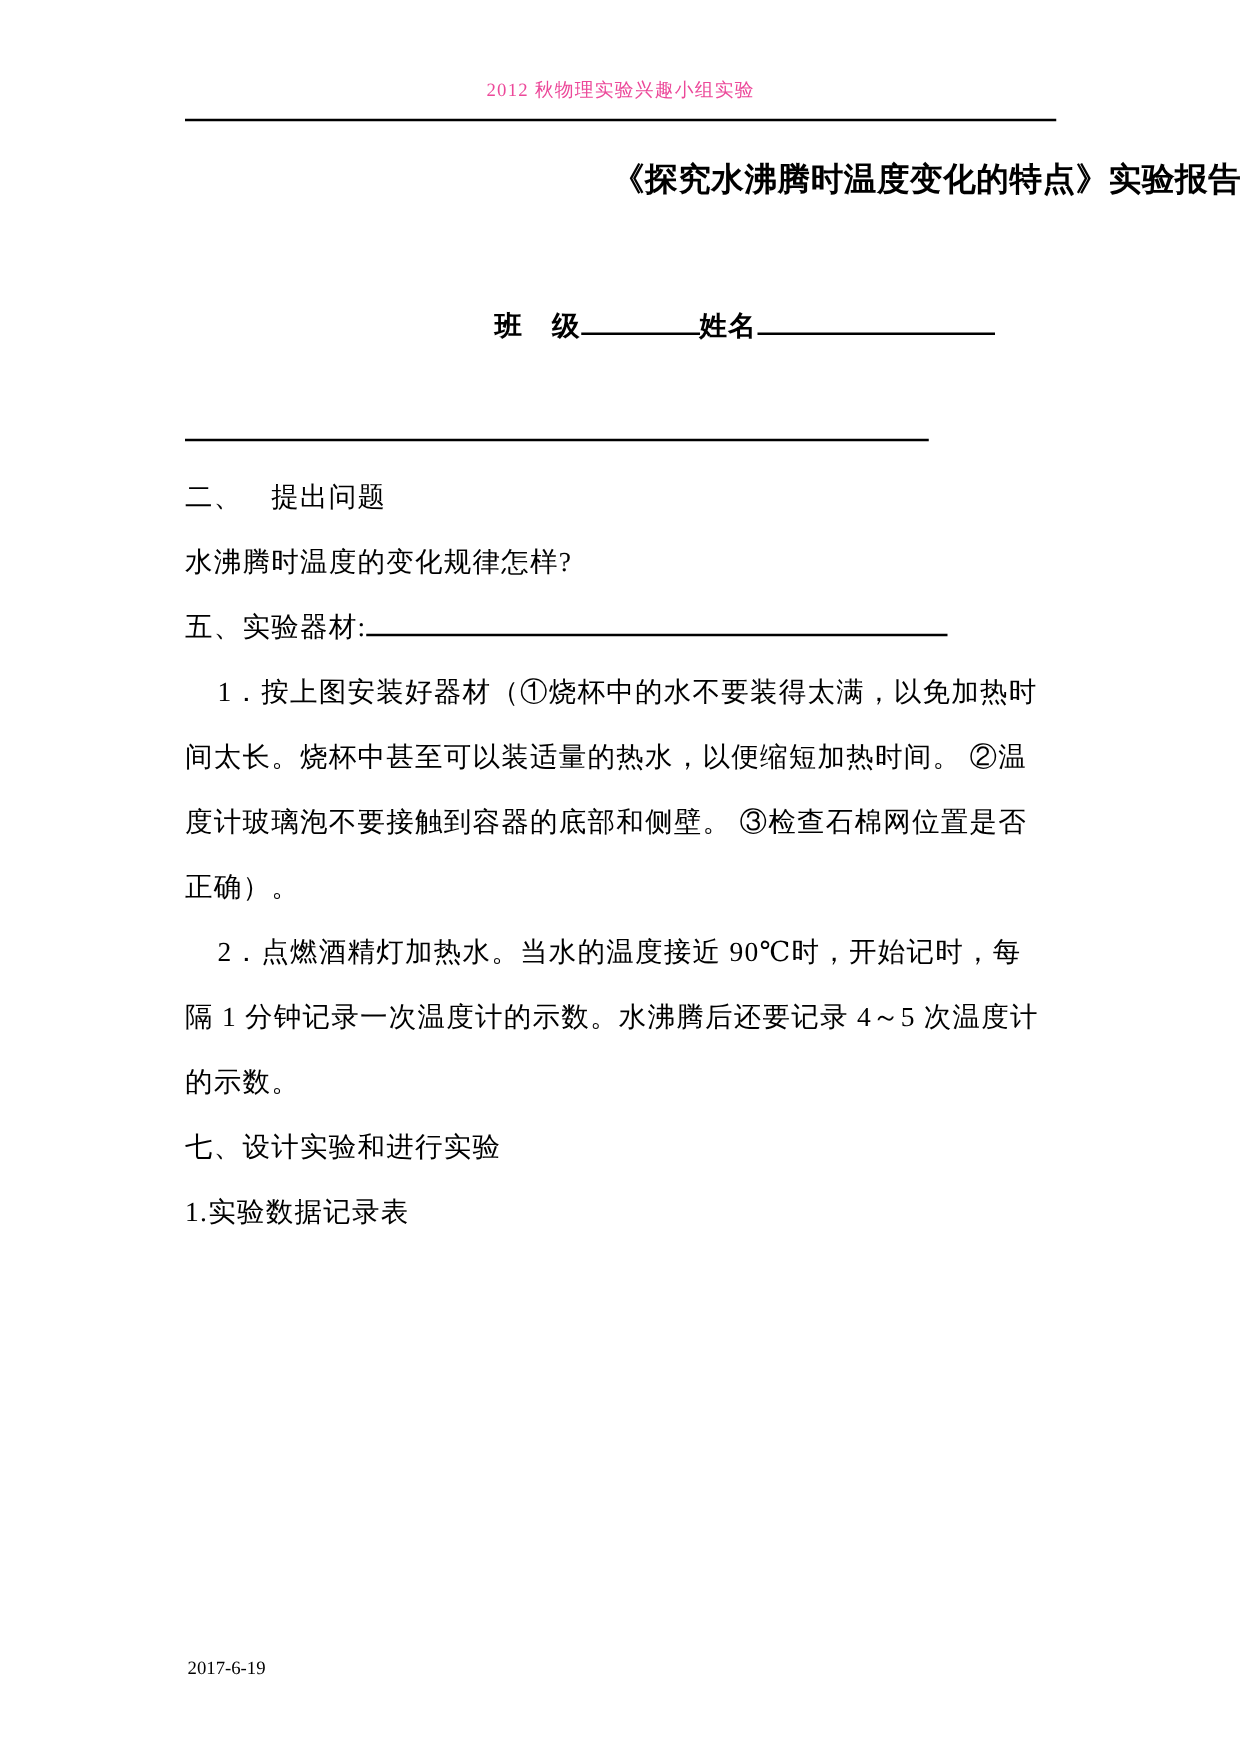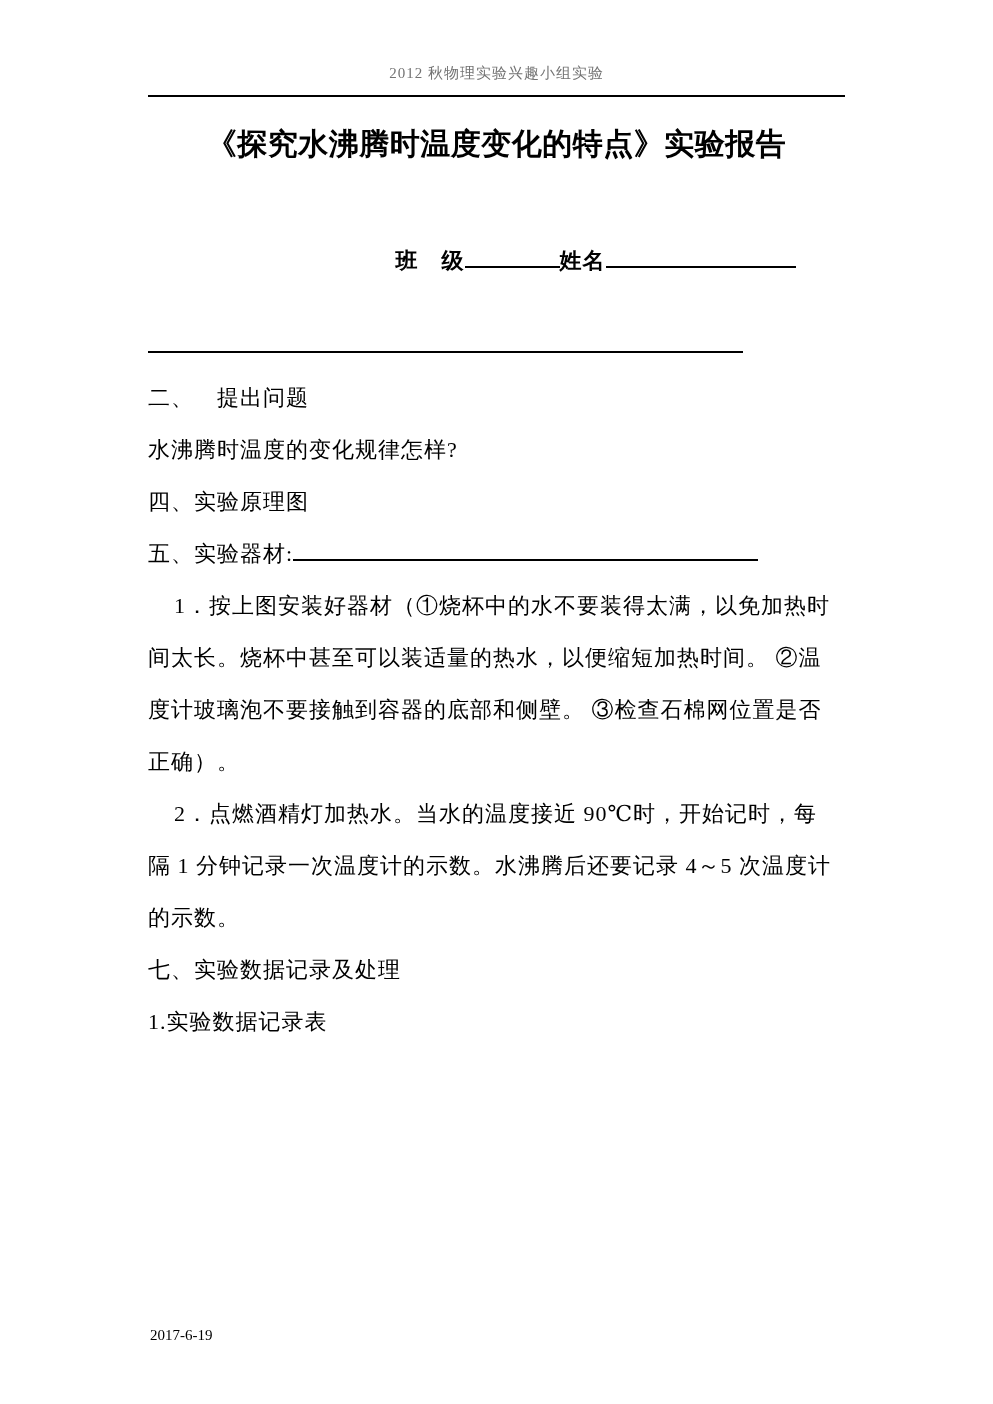--- a/index.html
+++ b/index.html
@@ -26,22 +26,22 @@
     line-height: 22px;
   }
   .header-rule {
     margin: 11px 148px 0 148px;
     border-top: 2px solid #000000;
     height: 0;
   }
   
   .doc-title {
     margin: 26px 0 0 0;
-    text-align: center;
-    font-size: 30px;
+    text-align: right;
+    font-size: 26px;
     font-weight: bold;
     line-height: 42px;
     letter-spacing: 0.5px;
   }
   
   .form-block {
     margin-top: 70px;
   }
   .form-row {
     margin-left: 190px;
@@ -79,21 +79,21 @@
     font-size: 15px;
     line-height: 20px;
   }
 </style>
 </head>
 <body>
 
 <div class="page">
 
   <div class="doc-header">
-    <span style="color: #737373;">2012 秋物理实验兴趣小组实验</span>
+    <span style="color: #ec4899;">2012 秋物理实验兴趣小组实验</span>
   </div>
   <div class="header-rule"></div>
 
   <div class="doc-title">《探究水沸腾时温度变化的特点》实验报告</div>
 
   <div class="content">
 
     <div class="form-block">
       <div class="form-row row1">
         <span>班　级</span><span class="blank" style="width:95px"></span><span>姓名</span><span class="blank" style="width:190px"></span>
@@ -103,37 +103,36 @@
     <div class="body-block">
 
       <div class="line">
         <span class="blank" style="width:595px"></span>
       </div>
 
       <div class="line">二、　提出问题</div>
       <div class="line">水沸腾时温度的变化规律怎样?</div>
 
 
-      <div class="line">四、实验原理图</div>
 
       <div class="line">
         <span>五、实验器材:</span><span class="blank" style="width:465px"></span>
       </div>
 
 
       <div class="line indent">1．按上图安装好器材（①烧杯中的水不要装得太满，以免加热时</div>
       <div class="line">间太长。烧杯中甚至可以装适量的热水，以便缩短加热时间。 ②温</div>
       <div class="line">度计玻璃泡不要接触到容器的底部和侧壁。 ③检查石棉网位置是否</div>
       <div class="line">正确）。</div>
 
       <div class="line indent">2．点燃酒精灯加热水。当水的温度接近 90℃时，开始记时，每</div>
       <div class="line">隔 1 分钟记录一次温度计的示数。水沸腾后还要记录 4～5 次温度计</div>
       <div class="line">的示数。</div>
 
-      <div class="line">七、实验数据记录及处理</div>
+      <div class="line">七、设计实验和进行实验</div>
       <div class="line">1.实验数据记录表</div>
 
     </div>
   </div>
 
   <div class="doc-footer">2017-6-19</div>
 
 </div>
 
 </body></html>

